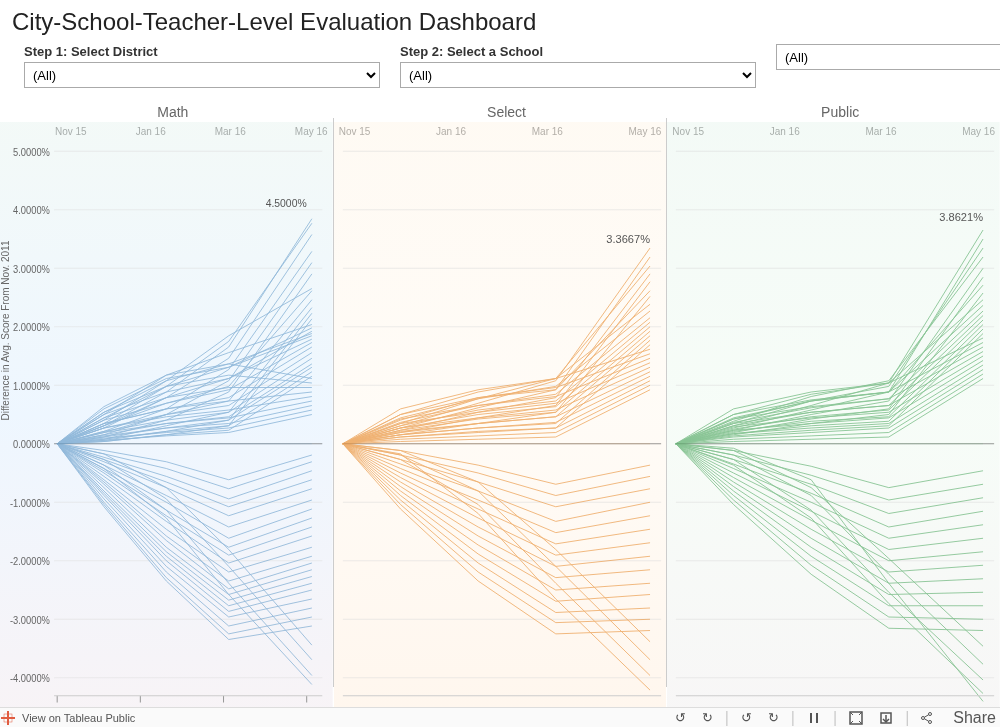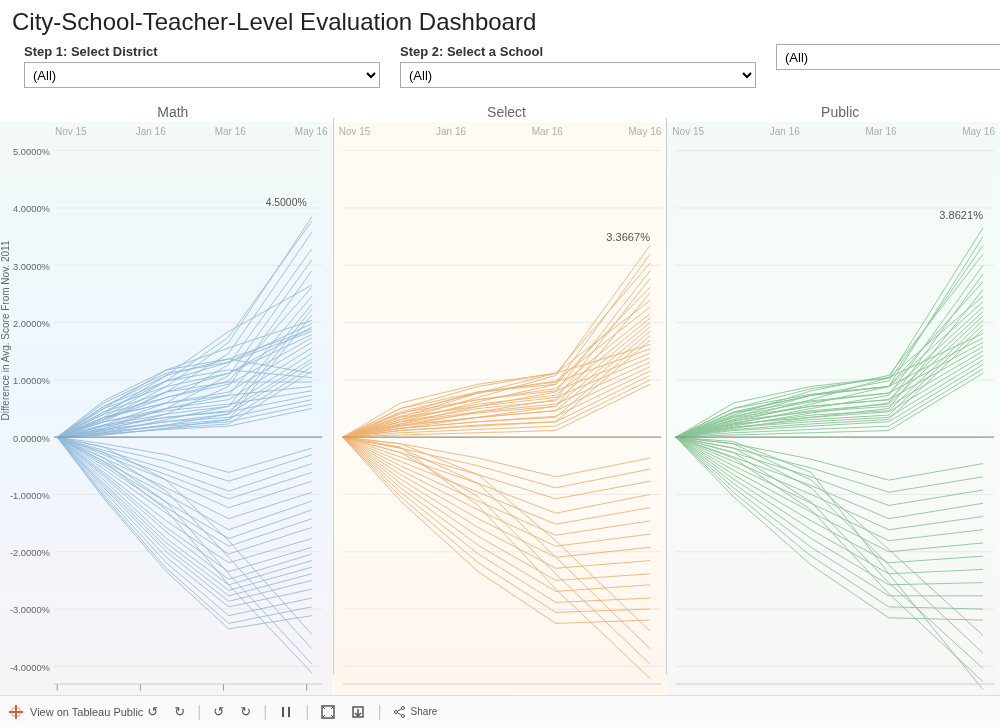--- a/index.html
+++ b/index.html
@@ -52,24 +52,25 @@
       position: relative;
       overflow: hidden;
     }
     
     .chart-svg {
       position: absolute;
       top: 0; left: 0; width: 100%; height: 100%;
     }
     
     #footer { 
-      height: 32px; 
+      height: 20px; 
       display: flex; 
       align-items: center; 
-      padding: 0 8px;
+      justify-content: space-between;
+      padding: 0 0;
       border-top: 1px solid #ddd;
       background: #fafafa;
     }
     
     .footer-left { display: flex; align-items: center; gap: 6px; font-size: 11px; color: #555; }
     .footer-right { display: flex; align-items: center; gap: 8px; }
     
     .footer-btn { 
       background: none; 
       border: none; 
@@ -458,21 +459,21 @@
         </svg>
       </button>
       <button class="footer-btn" title="Download">
         <svg width="14" height="14" viewBox="0 0 14 14">
           <rect x="2" y="2" width="10" height="10" fill="none" stroke="#555" stroke-width="1.5"></rect>
           <line x1="7" y1="4" x2="7" y2="10" stroke="#555" stroke-width="1.5"></line>
           <polyline points="4,8 7,11 10,8" fill="none" stroke="#555" stroke-width="1.5"></polyline>
         </svg>
       </button>
       <span class="divider">|</span>
-      <button class="footer-btn" style="gap:5px; font-size:10px;">
+      <button class="footer-btn" style="gap:20px; font-size:16px;">
         <svg width="12" height="12" viewBox="0 0 12 12">
           <circle cx="9" cy="2" r="1.5" fill="none" stroke="#555" stroke-width="1"></circle>
           <circle cx="9" cy="10" r="1.5" fill="none" stroke="#555" stroke-width="1"></circle>
           <circle cx="2" cy="6" r="1.5" fill="none" stroke="#555" stroke-width="1"></circle>
           <line x1="3.3" y1="5.3" x2="7.7" y2="2.7" stroke="#555" stroke-width="1"></line>
           <line x1="3.3" y1="6.7" x2="7.7" y2="9.3" stroke="#555" stroke-width="1"></line>
         </svg>
         <span>Share</span>
       </button>
     </div>

